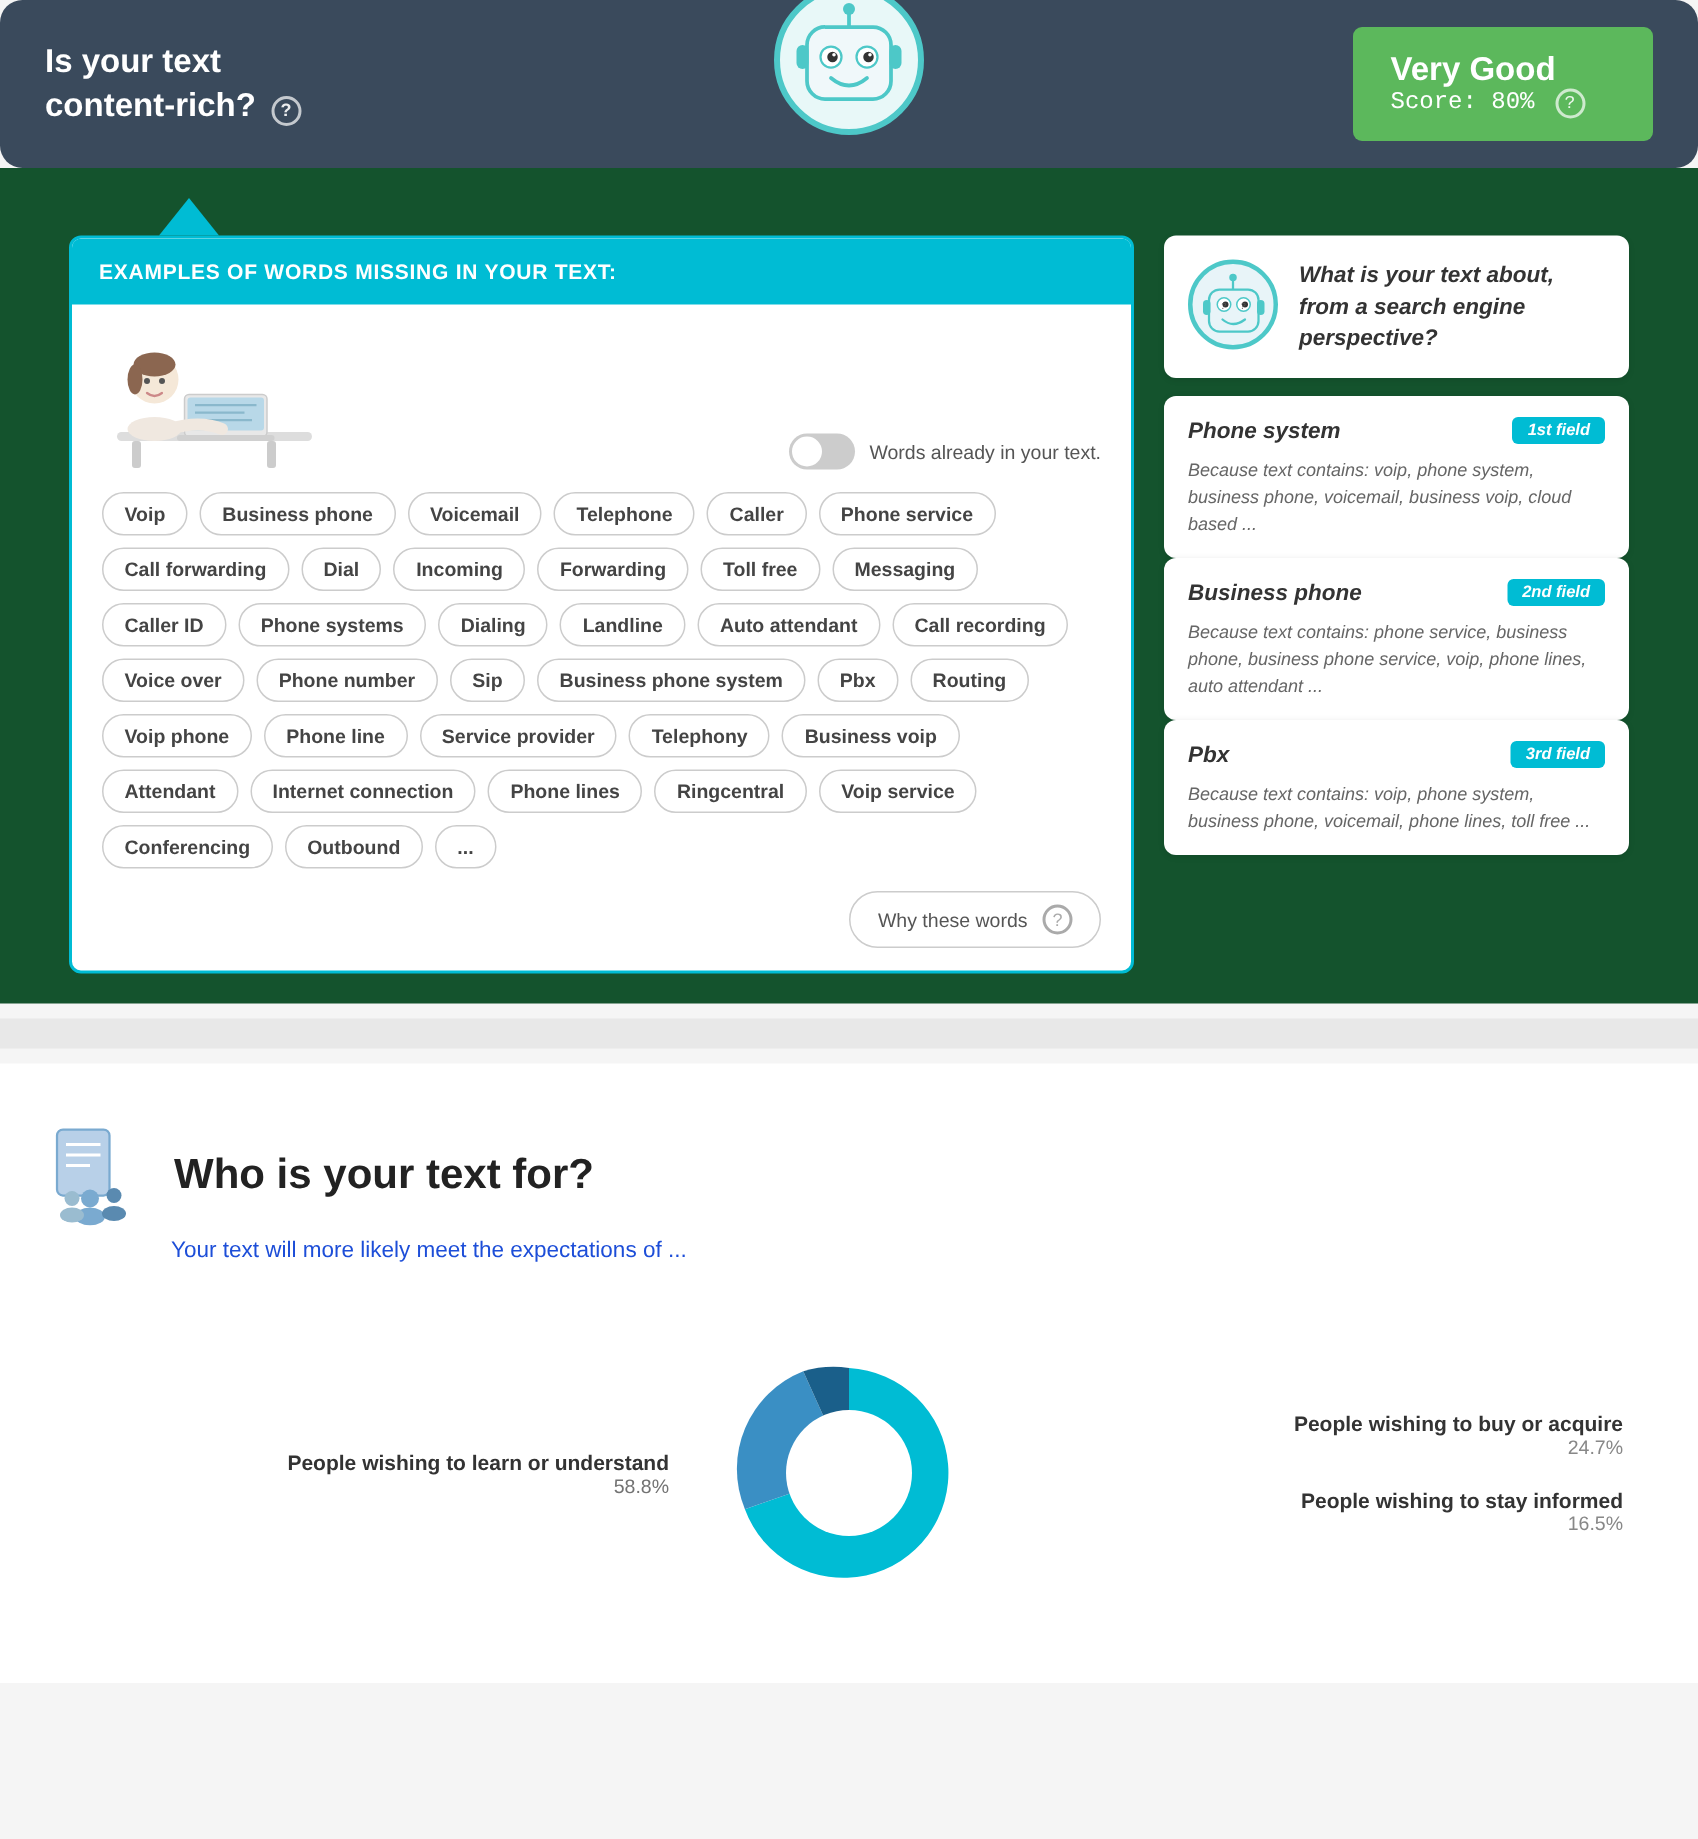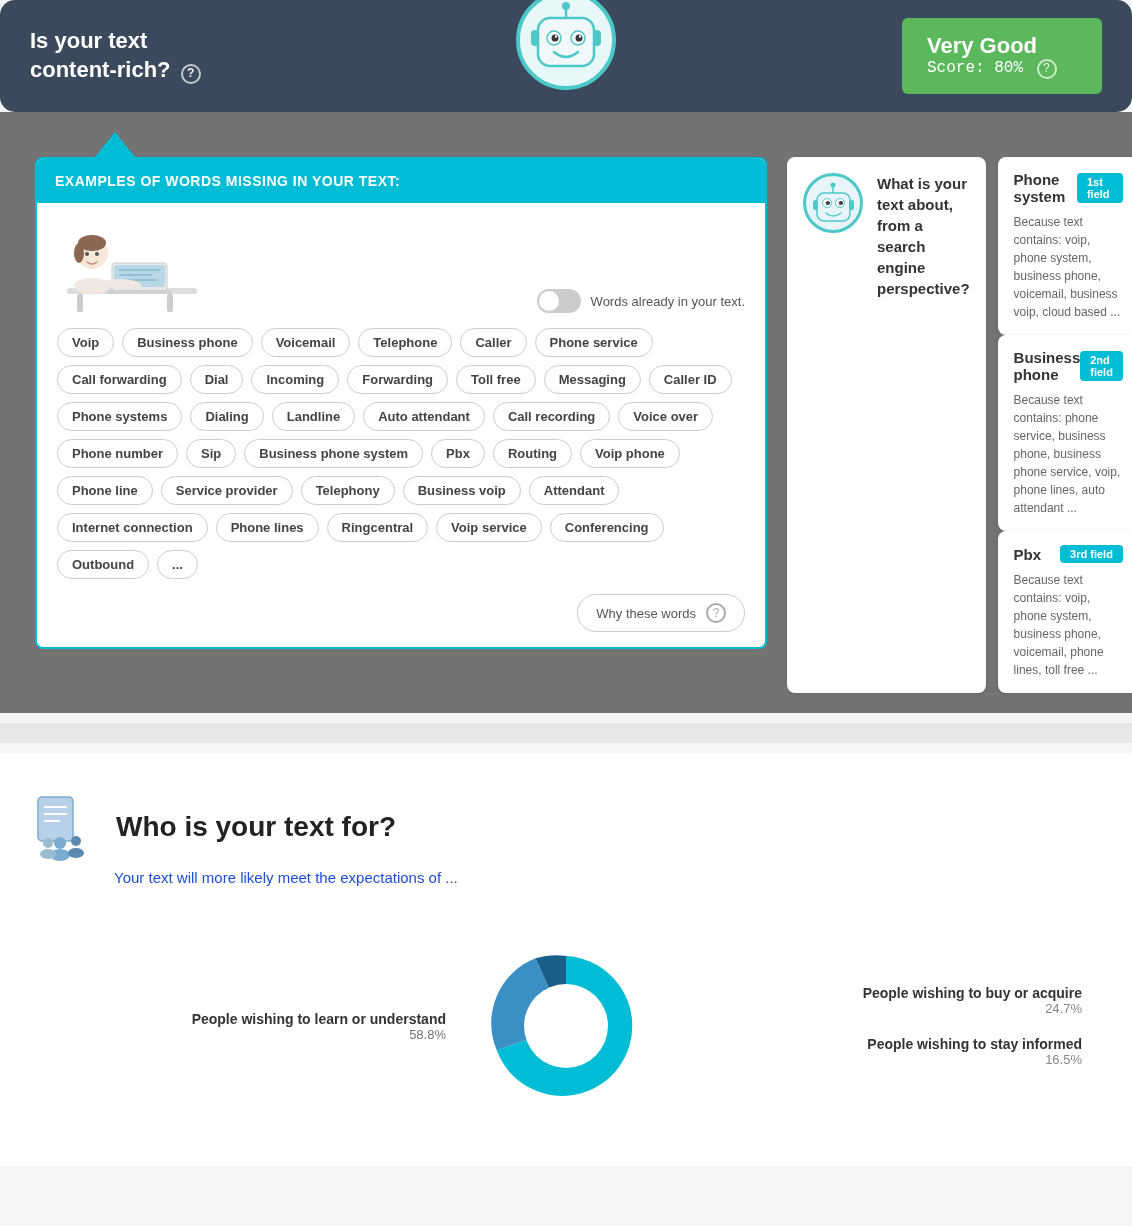--- a/index.html
+++ b/index.html
@@ -77,22 +77,22 @@
       border: 2px solid rgba(255,255,255,0.7);
       border-radius: 50%;
       font-size: 12px;
       color: rgba(255,255,255,0.9);
       cursor: pointer;
       margin-left: 4px;
     }
 
     
     .main-content {
-      padding: 20px 35px;
-      background: #737373;
+      padding: 20px 46px;
+      background: #14532d;
     }
 
     
     .callout-arrow {
       width: 0;
       height: 0;
       border-left: 20px solid transparent;
       border-right: 20px solid transparent;
       border-bottom: 25px solid #00bcd4;
       margin-left: 60px;
@@ -194,21 +194,23 @@
       cursor: pointer;
       display: flex;
       align-items: center;
       gap: 6px;
     }
 
     
     .right-panel {
       width: 310px;
       display: flex;
+      flex-direction: column;
       gap: 12px;
+      font-style: italic;
     }
     .what-is-card {
       background: white;
       border-radius: 8px;
       padding: 16px;
       display: flex;
       gap: 14px;
       align-items: flex-start;
       box-shadow: 0 1px 4px rgba(0,0,0,0.1);
     }

